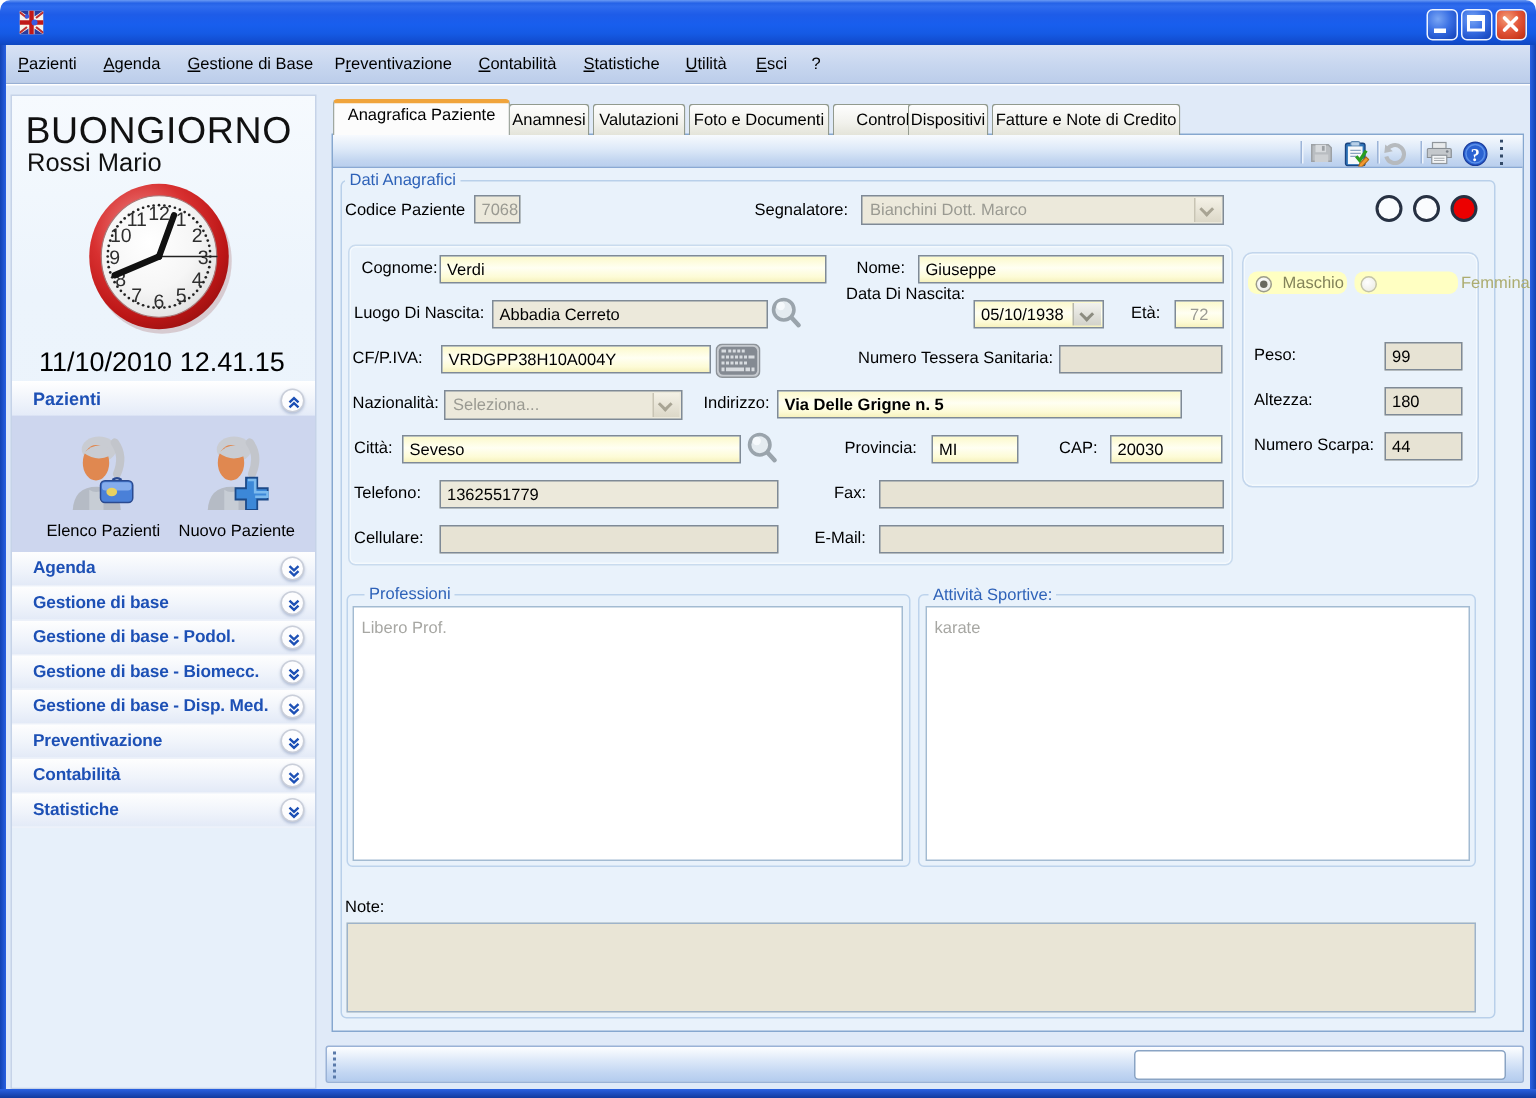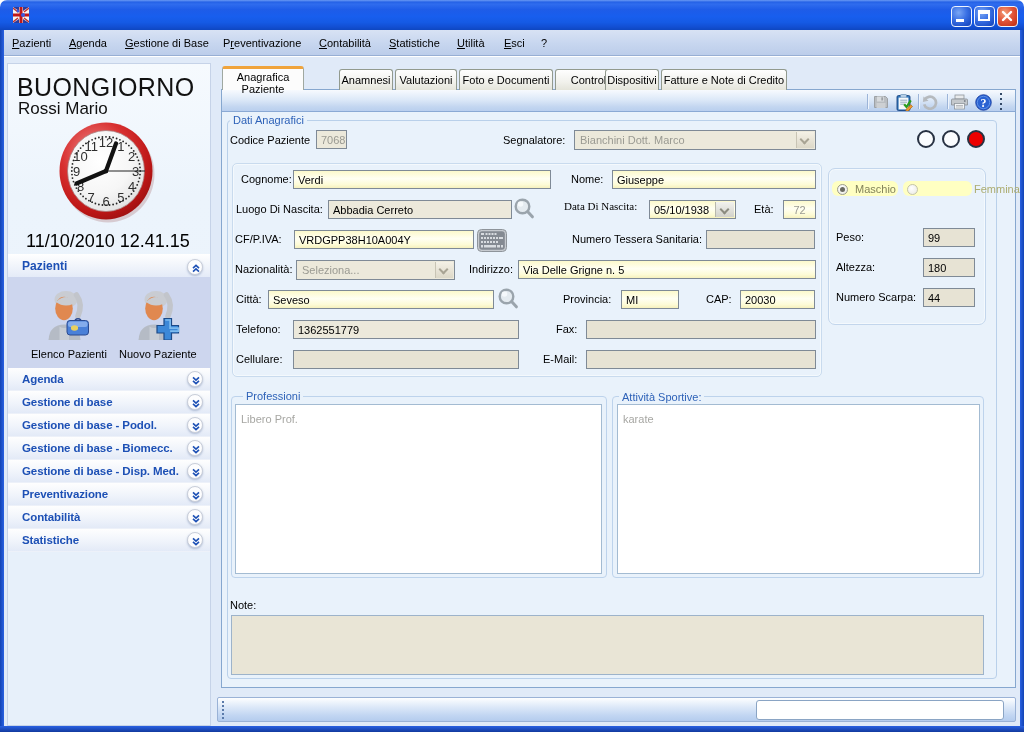--- a/index.html
+++ b/index.html
@@ -24,21 +24,21 @@
 #pazhdr span{position:absolute;left:14px;top:5px;font-size:12px;font-weight:bold;color:#1d50b5;}
 #pazpanel{left:8px;top:277px;width:202px;height:91px;background:#cdd6ee;}
 .acc{left:8px;width:202px;height:23px;background:linear-gradient(180deg,#fefefe,#f0f4fb 55%,#e3eaf7);border-bottom:1px solid #edf1f9;box-sizing:border-box;}
 .acc span{position:absolute;left:14px;top:5px;font-size:11.5px;font-weight:bold;color:#1d50b5;letter-spacing:-0.1px;}
 .chev{width:16px;height:16px;border-radius:50%;background:#fdfdfe;border:1px solid #c9ced9;box-sizing:border-box;box-shadow:0 1px 2px rgba(120,140,180,0.5);}
 .chev svg{position:absolute;left:1px;top:1px;}
 #sidebot{left:8px;top:552px;width:202px;height:173px;background:#e7f0fa;}
 #mainpanel{left:221px;top:89px;width:795px;height:599px;background:#e9f2fb;border:1px solid #86a7cf;box-sizing:border-box;}
 #toolbar{left:222px;top:90px;width:793px;height:22px;background:linear-gradient(180deg,#f7fafe 0%,#dde9f8 45%,#c3d6f0 80%,#b9cfee 100%);border-bottom:1px solid #8aa9d4;box-sizing:border-box;}
 .tab{top:69px;height:21px;background:linear-gradient(180deg,#fefefe,#f1f1ec 60%,#e4e4da);border:1px solid #929a8e;border-bottom:none;border-radius:3px 3px 0 0;box-sizing:border-box;text-align:center;font-size:11px;color:#000;padding-top:4px;margin-left:12px;}
-#tabactive{left:222px;top:66px;width:82px;height:24px;background:#fcfcfc;border:1px solid #a0a8a0;border-bottom:none;border-top:3px solid #f0a43c;border-radius:3px 3px 0 0;box-sizing:border-box;text-align:center;font-size:11px;padding-top:2px;z-index:3;}
+#tabactive{left:222px;top:66px;width:118px;height:24px;background:#fcfcfc;border:1px solid #a0a8a0;border-bottom:none;border-top:3px solid #f0a43c;border-radius:3px 3px 0 0;box-sizing:border-box;text-align:center;font-size:11px;padding-top:2px;z-index:3;}
 .lbl{font-size:11px;color:#000;white-space:nowrap;}
 .fld{box-sizing:border-box;border:1px solid #7f8a96;font-size:11px;color:#000;white-space:nowrap;overflow:hidden;}
 .yel{background:linear-gradient(180deg,#fcf9cb,#fffff2 45%,#fdfbd6 80%,#f6f1bd);}
 .bei{background:#ece9db;}
 .bei2{background:#e7e3d4;}
 .gtx{color:#9a9a92;}
 .grp{border:1px solid #b9d0ea;border-radius:4px;box-sizing:border-box;}
 .glbl{font-size:11px;color:#2e62b8;background:#e9f2fb;padding:0 3px;}
 .circ{top:130px;width:18px;height:18px;border-radius:50%;border:2px solid #273142;background:#fafcfe;box-sizing:border-box;}
 .circ.red{background:#ec0000;}
@@ -365,21 +365,21 @@
 <div class="abs fld yel" style="left:293px;top:170px;width:258px;height:19px;padding:3px 0 0 4px;">Verdi</div>
 <div class="abs lbl" style="left:571px;top:173px;">Nome:</div>
 <div class="abs fld yel" style="left:612px;top:170px;width:204px;height:19px;padding:3px 0 0 4px;">Giuseppe</div>
 <div class="abs lbl" style="left:236px;top:203px;">Luogo Di Nascita:</div>
 <div class="abs fld bei" style="left:328px;top:200px;width:184px;height:19px;padding:3px 0 0 4px;">Abbadia Cerreto</div>
 <div class="abs mag" style="left:513px;top:198px;"><svg width="22" height="23" viewBox="0 0 22 23">
         <circle cx="9.5" cy="8.5" r="6.8" fill="#e2e8ee" fill-opacity="0.8" stroke="#9aa4ac" stroke-width="2.4"></circle>
         <circle cx="7.5" cy="6" r="2.8" fill="#f6fafc" fill-opacity="0.95"></circle>
         <path d="M14.8 13.8 l4.6 5" stroke="#9aa4ac" stroke-width="3" stroke-linecap="round"></path>
       </svg></div>
-<div class="abs lbl" style="left:564px;top:200px;font-family:Liberation Serif, serif;">Data Di Nascita:</div>
+<div class="abs lbl" style="left:564px;top:190px;">Data Di Nascita:</div>
 <div class="abs fld yel" style="left:649px;top:200px;width:87px;height:19px;padding:3px 0 0 4px;">05/10/1938<span class="combtn2"></span></div>
 <div class="abs lbl" style="left:754px;top:203px;">Età:</div>
 <div class="abs fld yel" style="left:783px;top:200px;width:33px;height:19px;padding:3px 0 0 0;text-align:center;"><span class="gtx">72</span></div>
 <div class="abs lbl" style="left:235px;top:233px;">CF/P.IVA:</div>
 <div class="abs fld yel" style="left:294px;top:230px;width:180px;height:19px;padding:3px 0 0 4px;">VRDGPP38H10A004Y</div>
 <div class="abs" id="kbicon" style="left:477px;top:229px;"><svg width="30" height="23" viewBox="0 0 30 23">
         <rect x="0.5" y="0.5" width="29" height="22" rx="4" fill="#c6cacf" stroke="#8e949a" stroke-width="1"></rect>
         <rect x="2.2" y="2.2" width="25.6" height="18.6" rx="3" fill="#848a92"></rect>
         <g fill="#d8dce0">
           <rect x="4" y="4" width="3" height="2"></rect>
@@ -404,21 +404,21 @@
           <rect x="7" y="16" width="12" height="2.5"></rect>
           <rect x="20" y="16" width="3" height="2.5"></rect>
           <rect x="24" y="16" width="2" height="2.5"></rect>
         </g>
       </svg></div>
 <div class="abs lbl" style="left:572px;top:233px;">Numero Tessera Sanitaria:</div>
 <div class="abs fld bei2" style="left:706px;top:230px;width:109px;height:19px;"></div>
 <div class="abs lbl" style="left:235px;top:263px;">Nazionalità:</div>
 <div class="abs fld bei" style="left:296px;top:260px;width:159px;height:20px;padding:3px 0 0 5px;"><span class="gtx">Seleziona...</span><span class="combtn"></span></div>
 <div class="abs lbl" style="left:469px;top:263px;">Indirizzo:</div>
-<div class="abs fld yel" style="left:518px;top:260px;width:298px;height:19px;padding:3px 0 0 4px;">Via Delle Grigne n. 5</div>
+<div class="abs fld yel" style="left:518px;top:260px;width:270px;height:19px;padding:3px 0 0 4px;font-weight:bold;">Via Delle Grigne n. 5</div>
 <div class="abs lbl" style="left:236px;top:293px;">Città:</div>
 <div class="abs fld yel" style="left:268px;top:290px;width:226px;height:19px;padding:3px 0 0 4px;">Seveso</div>
 <div class="abs mag" style="left:497px;top:288px;"><svg width="22" height="23" viewBox="0 0 22 23">
         <circle cx="9.5" cy="8.5" r="6.8" fill="#e2e8ee" fill-opacity="0.8" stroke="#9aa4ac" stroke-width="2.4"></circle>
         <circle cx="7.5" cy="6" r="2.8" fill="#f6fafc" fill-opacity="0.95"></circle>
         <path d="M14.8 13.8 l4.6 5" stroke="#9aa4ac" stroke-width="3" stroke-linecap="round"></path>
       </svg></div>
 <div class="abs lbl" style="left:563px;top:293px;">Provincia:</div>
 <div class="abs fld yel" style="left:621px;top:290px;width:58px;height:19px;padding:3px 0 0 4px;">MI</div>
 <div class="abs lbl" style="left:706px;top:293px;">CAP:</div>

